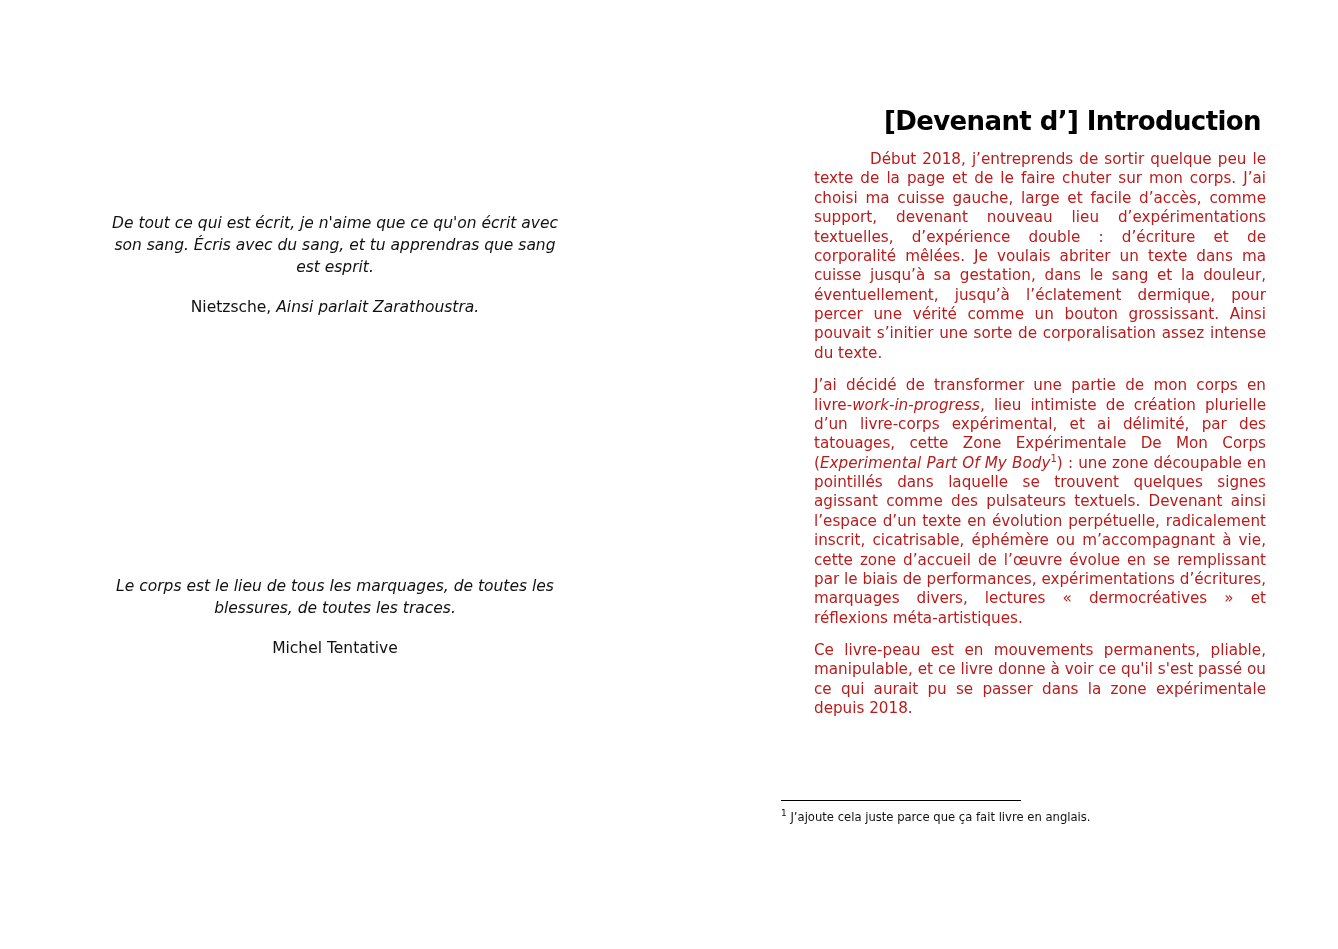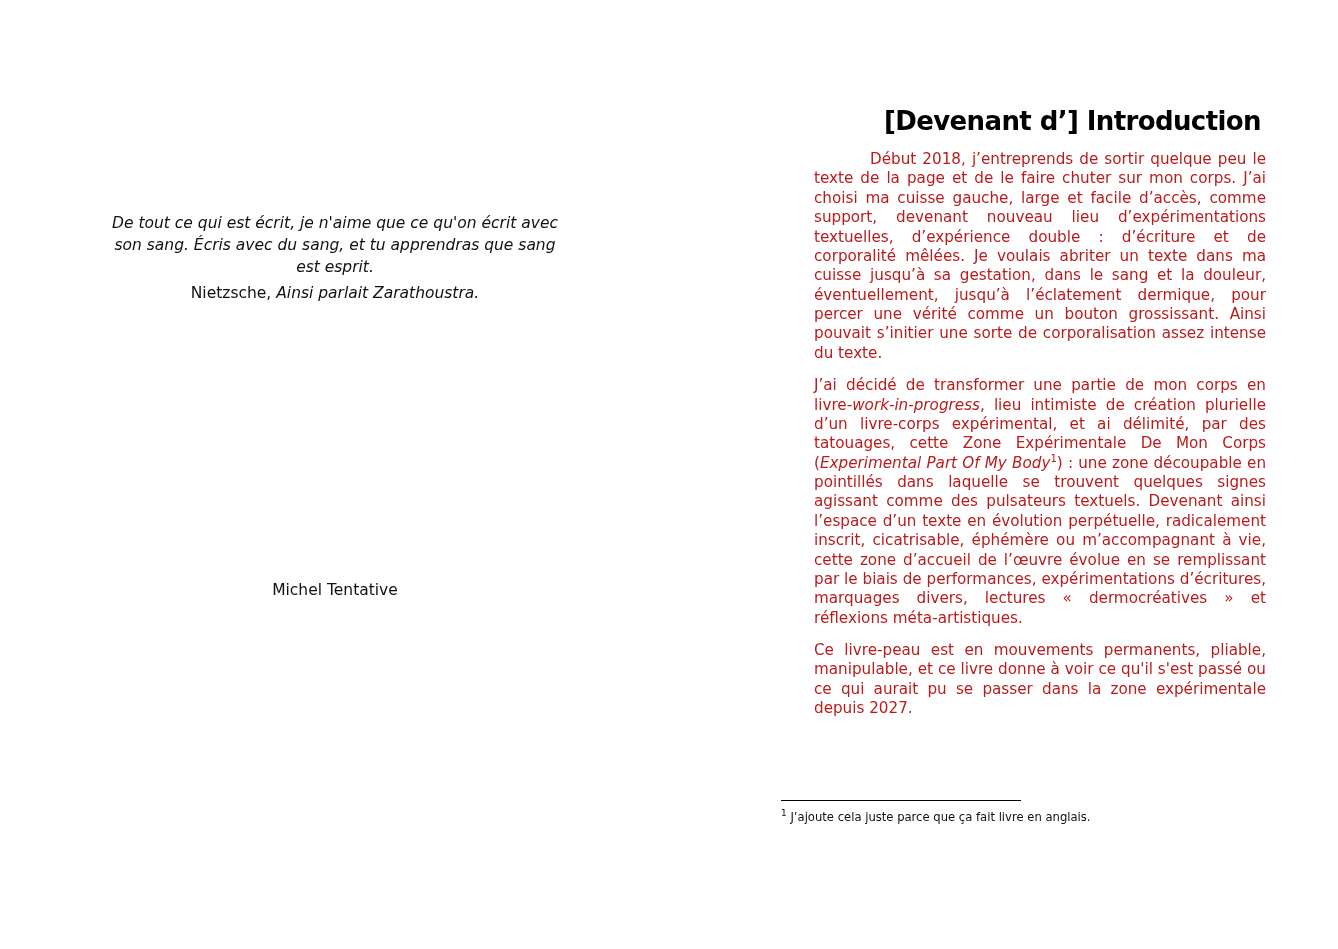--- a/index.html
+++ b/index.html
@@ -34,21 +34,21 @@
     text-align: center;
     font-family: "DejaVu Sans", sans-serif;
     font-size: 15.5px;
     line-height: 1.42;
     color: #111;
   }
   .epigraph .quote {
     font-style: italic;
   }
   .epigraph .attribution {
-    margin-top: 4px;
+    margin-top: 18px;
     font-style: normal;
   }
   .epigraph .attribution .work {
     font-style: italic;
   }
   #epigraph-1 { left: 110px; top: 212px; }
   #epigraph-2 { left: 110px; top: 575px; }
 
   
   .page-right {
@@ -126,36 +126,37 @@
 <div class="spread">
 
   <div class="page-left">
 
     <div class="epigraph" id="epigraph-1">
       <div class="quote">De tout ce qui est écrit, je n'aime que ce qu'on écrit avec son sang. Écris avec du sang, et tu apprendras que sang est esprit.</div>
       <div class="attribution"><span>Nietzsche, </span><span class="work">Ainsi parlait Zarathoustra.</span></div>
     </div>
 
     <div class="epigraph" id="epigraph-2">
+      <div class="quote">Le corps est le lieu de tous les marquages, de toutes les blessures, de toutes les traces.</div>
       <div class="attribution"><span>Michel Tentative</span></div>
     </div>
 
   </div>
 
   <div class="page-right">
 
     <div class="chapter-title">[Devenant d’] Introduction</div>
 
     <div class="body-col">
 
       <p class="indent">Début 2018, j’entreprends de sortir quelque peu le texte de la page et de le faire chuter sur mon corps. J’ai choisi ma cuisse gauche, large et facile d’accès, comme support, devenant nouveau lieu d’expérimentations textuelles, d’expérience double : d’écriture et de corporalité mêlées. Je voulais abriter un texte dans ma cuisse jusqu’à sa gestation, dans le sang et la douleur, éventuellement, jusqu’à l’éclatement dermique, pour percer une vérité comme un bouton grossissant. Ainsi pouvait s’initier une sorte de corporalisation assez intense du texte.</p>
 
       <p><span>J’ai décidé de transformer une partie de mon corps en livre-</span><em>work-in-progress</em><span>, lieu intimiste de création plurielle d’un livre-corps expérimental, et ai délimité, par des tatouages, cette Zone Expérimentale De Mon Corps (</span><em>Experimental Part Of My Body</em><span class="fn-ref">1</span><span>) : une zone découpable en pointillés dans laquelle se trouvent quelques signes agissant comme des pulsateurs textuels. Devenant ainsi l’espace d’un texte en évolution perpétuelle, radicalement inscrit, cicatrisable, éphémère ou m’accompagnant à vie, cette zone d’accueil de l’œuvre évolue en se remplissant par le biais de performances, expérimentations d’écritures, marquages divers, lectures « dermocréatives » et réflexions méta-artistiques.</span></p>
 
-      <p class="tight">Ce livre-peau est en mouvements permanents, pliable, manipulable, et ce livre donne à voir ce qu'il s'est passé ou ce qui aurait pu se passer dans la zone expérimentale depuis 2027.</p>
+      <p class="tight">Ce livre-peau est en mouvements permanents, pliable, manipulable, et ce livre donne à voir ce qu'il s'est passé ou ce qui aurait pu se passer dans la zone expérimentale depuis 2018.</p>
 
 
     </div>
 
     <div class="footnote-area">
       <div class="footnote-rule"></div>
       <div class="footnote-text"><span class="fn-num">1</span><span> J’ajoute cela juste parce que ça fait livre en anglais.</span></div>
     </div>
 
   </div>

